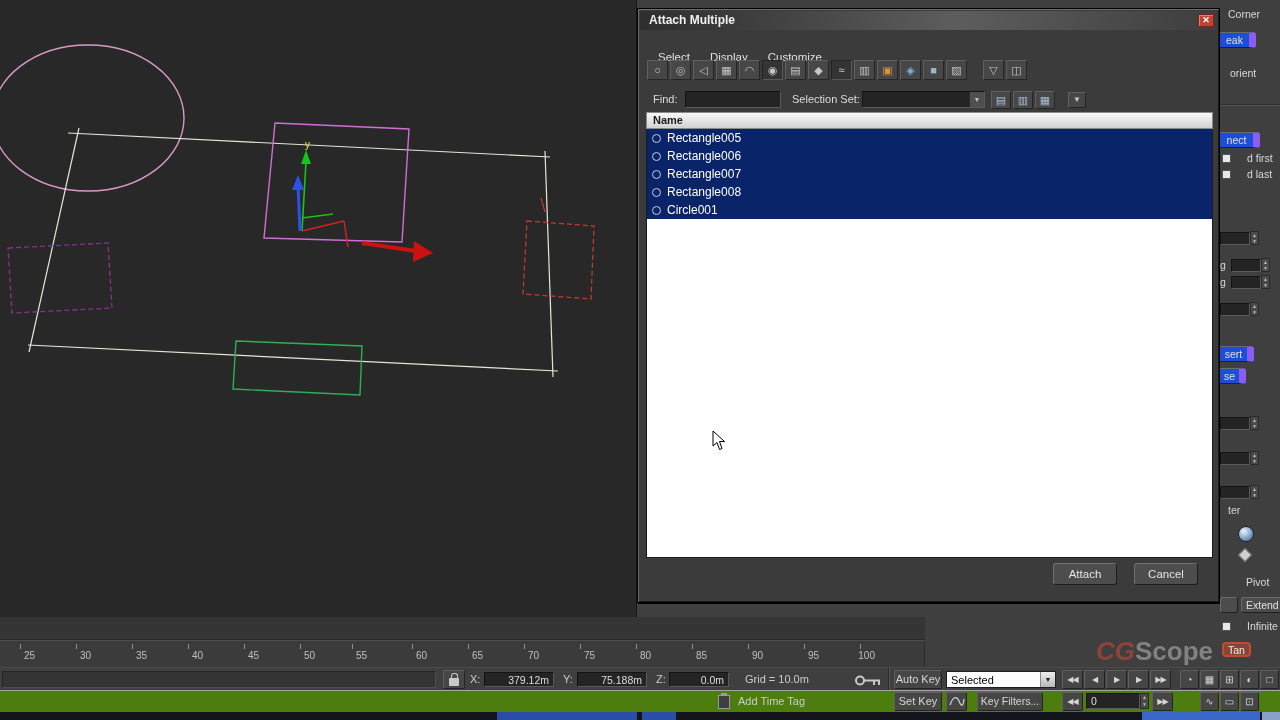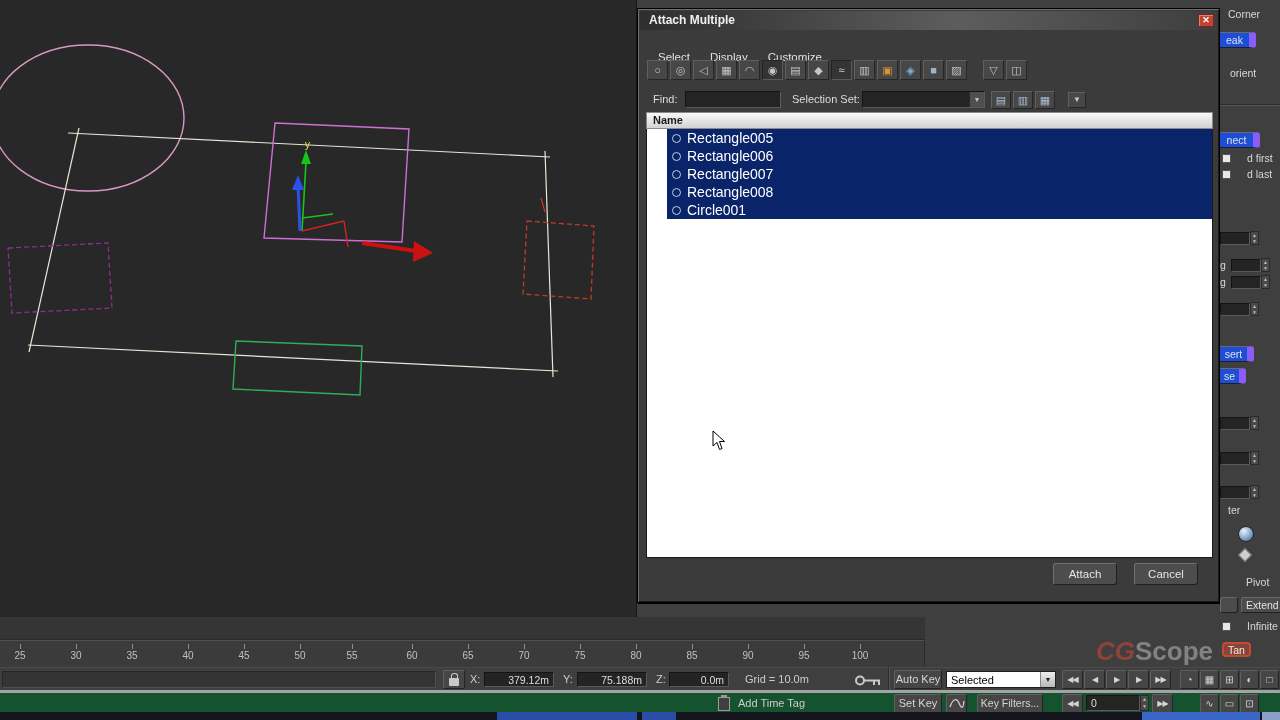--- a/index.html
+++ b/index.html
@@ -75,21 +75,21 @@
 
   .colheader {
     position:absolute; left:8px; top:103px; width:567px; height:17px;
     background:linear-gradient(#f8f8f8,#d2d2d2); border:1px solid #8a8a8a;
     color:#1a1a1a; font-size:11px; font-weight:600; line-height:15px; padding-left:6px;
   }
   .list {
     position:absolute; left:8px; top:120px; width:567px; height:429px;
     background:#fff; border:1px solid #1a1a1a; border-top:none; overflow:hidden;
   }
-  .list-row { height:18px; display:flex; align-items:center; padding-left:2px; background:#0a246a; color:#fff; font-size:14px;margin-left:20px; }
+  .list-row { height:18px; display:flex; align-items:center; padding-left:2px; background:#0a246a; color:#fff; font-size:12px; }
   .shape-icon {
     width:9px; height:9px; border:1.4px solid #c3cde0; border-radius:50%;
     margin:0 6px 0 3px; flex:0 0 auto;
   }
   .dlg-btn {
     position:absolute; top:554px; width:64px; height:22px; background:#4d4d4d;
     border-top:1px solid #707070; border-left:1px solid #707070;
     border-bottom:1px solid #1e1e1e; border-right:1px solid #1e1e1e;
     border-radius:3px; color:#e4e4e4; font-size:11.5px; text-align:center; line-height:20px;
   }
@@ -119,26 +119,26 @@
   .rp-pair { left:0; display:flex; gap:3px; }
   .rp-btn2 { height:16px; background:#4c4c4c; text-align:center; line-height:14px;
     border-top:1px solid #6a6a6a; border-bottom:1px solid #1f1f1f; border-left:1px solid #6a6a6a; border-right:1px solid #1f1f1f;
     border-radius:3px; color:#e0e0e0; padding:0 4px; }
   .rp-tan { left:2px; height:15px; line-height:13px; padding:0 4px; border:2px solid #c24b33;
     background:rgba(194,75,51,.55); border-radius:4px; color:#f2e8e4; }
 
   
   #trackbar { left:0; top:617px; width:925px; height:23px; background:#353535; border-bottom:1px solid #2a2a2a; }
   #ruler { left:0; top:640px; width:925px; height:27px; background:#3b3b3b; border-top:1px solid #4f4f4f; border-right:1px solid #2a2a2a; }
-  .ruler-tick { position:absolute; top:3px; width:30px; text-align:center; }
+  .ruler-tick { position:absolute; top:3px; width:30px; text-align:right; }
   .tick-line { width:1px; height:5px; background:#909090; margin:0 auto; }
   .tick-label { display:block; font-size:10px; color:#c0c0c0; margin-top:1px; }
 
   #status1 { left:0; top:667px; width:1280px; height:23px; background:#3f3f3f; border-top:1px solid #4a4a4a; }
-  #status2 { left:0; top:690px; width:1280px; height:22px; background:#14532d; border-top:3px solid #a3a3a3; }
+  #status2 { left:0; top:690px; width:1280px; height:22px; background:#4d7c0f; border-top:1px solid #a3a3a3; }
   .sb-label { position:absolute; top:5px; font-size:11px; color:#cccccc; }
   .sb-field { position:absolute; top:4px; height:15px; font-size:10.5px; text-align:right; padding:1px 4px 0 0; }
   .sb-btn {
     height:19px; background:#464646;
     border-top:1px solid #5f5f5f; border-left:1px solid #5f5f5f;
     border-bottom:1px solid #232323; border-right:1px solid #232323;
     border-radius:2px; color:#d6d6d6; font-size:11px; text-align:center; line-height:17px;
   }
   .pb { width:21px; margin-right:1px; font-size:8px; letter-spacing:-1px; line-height:18px; }
   .mi { width:19px; margin-right:1px; font-size:10px; }

